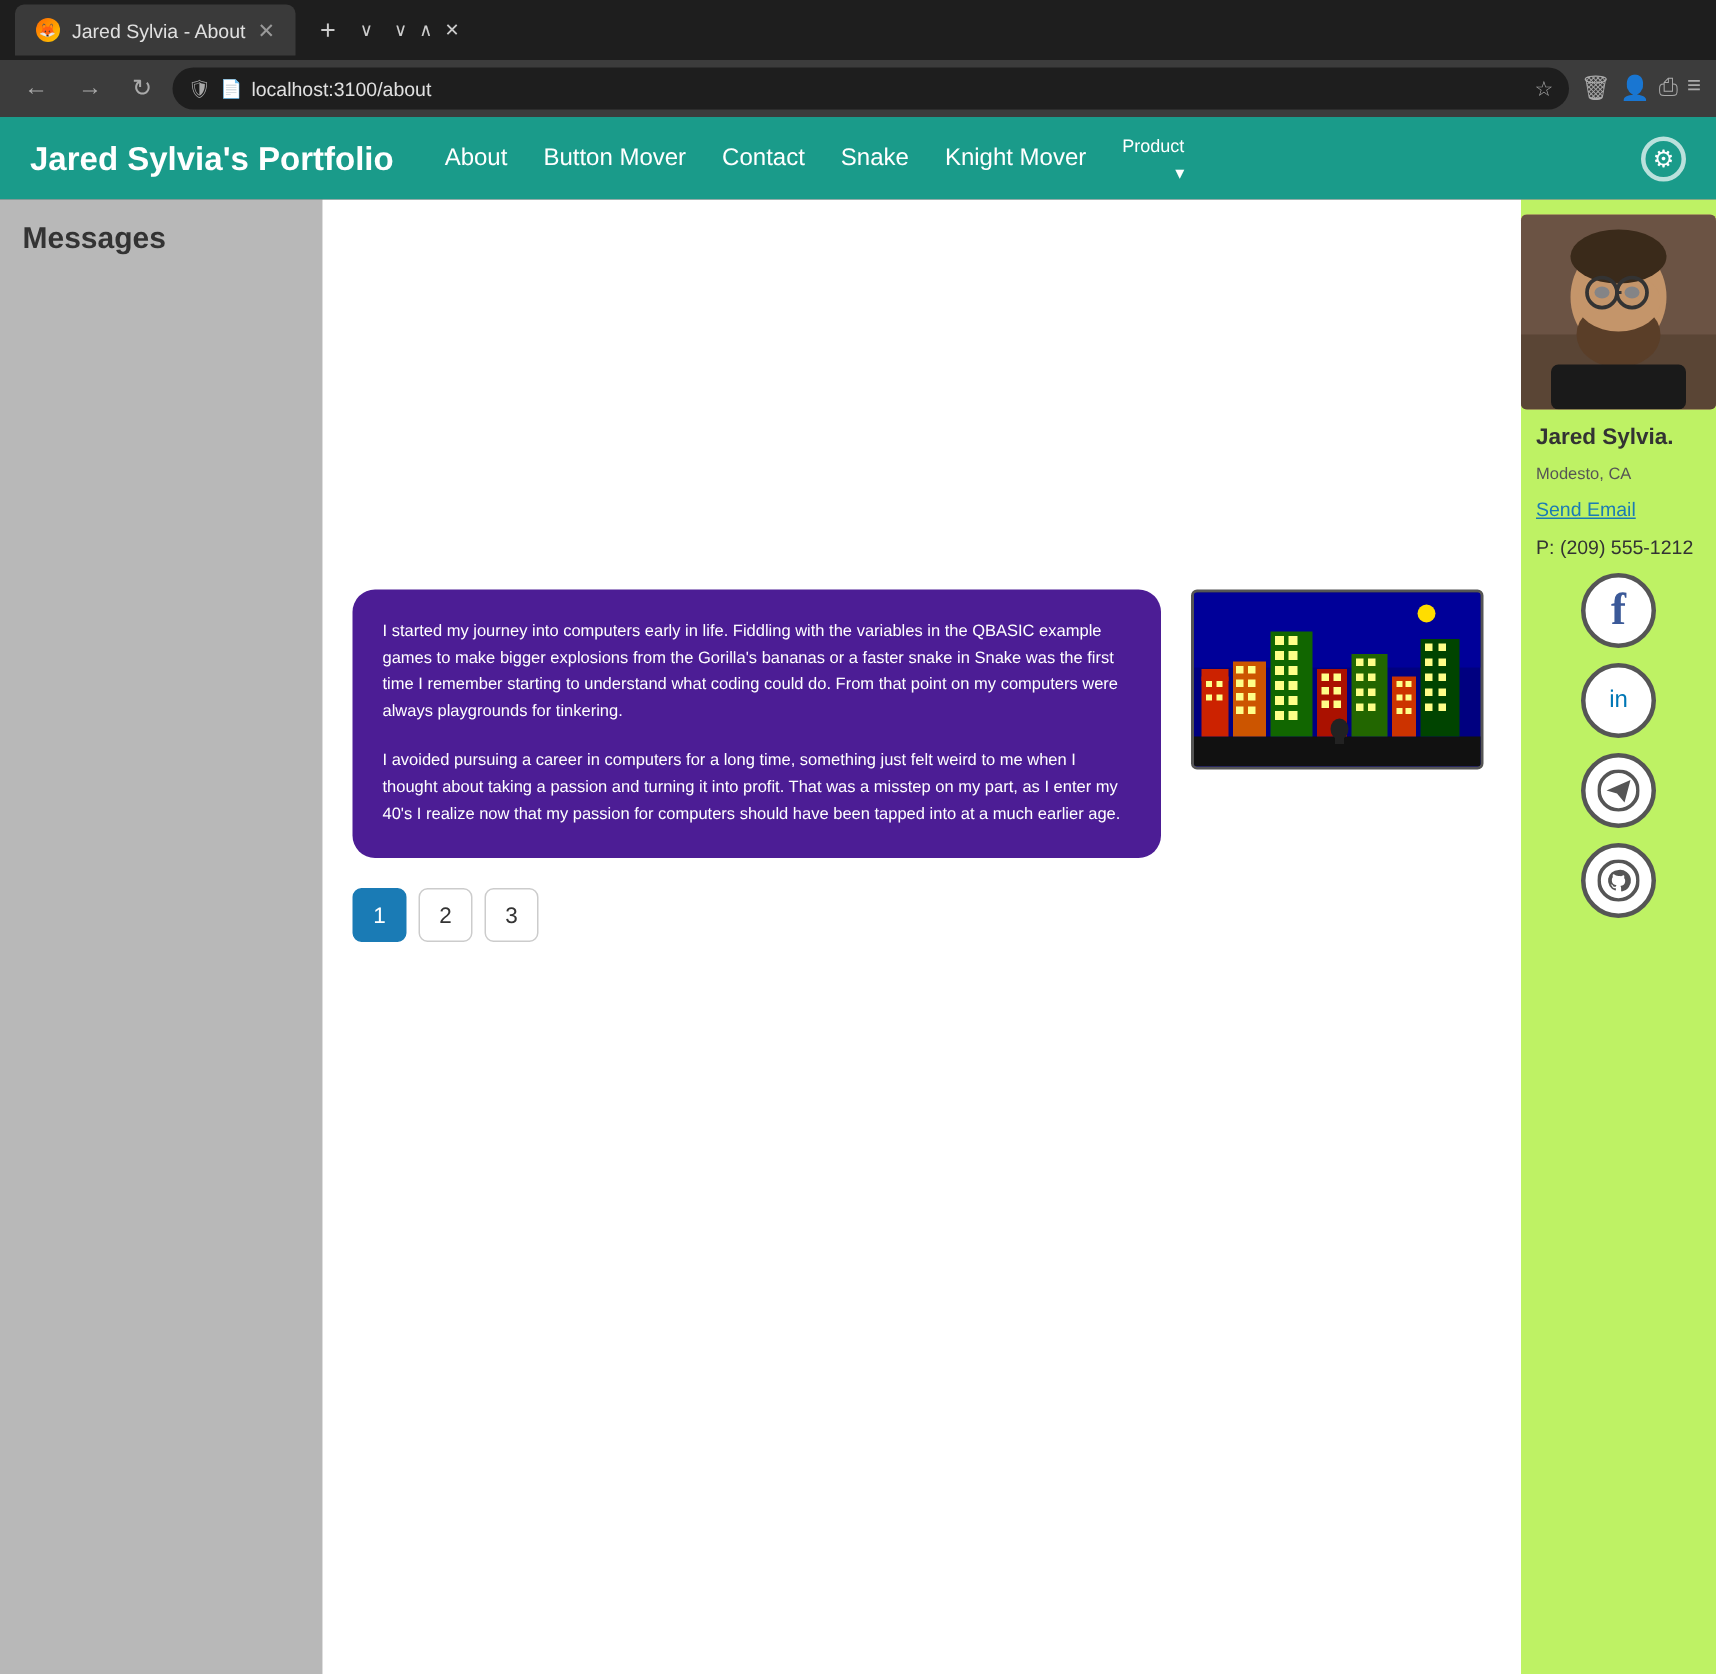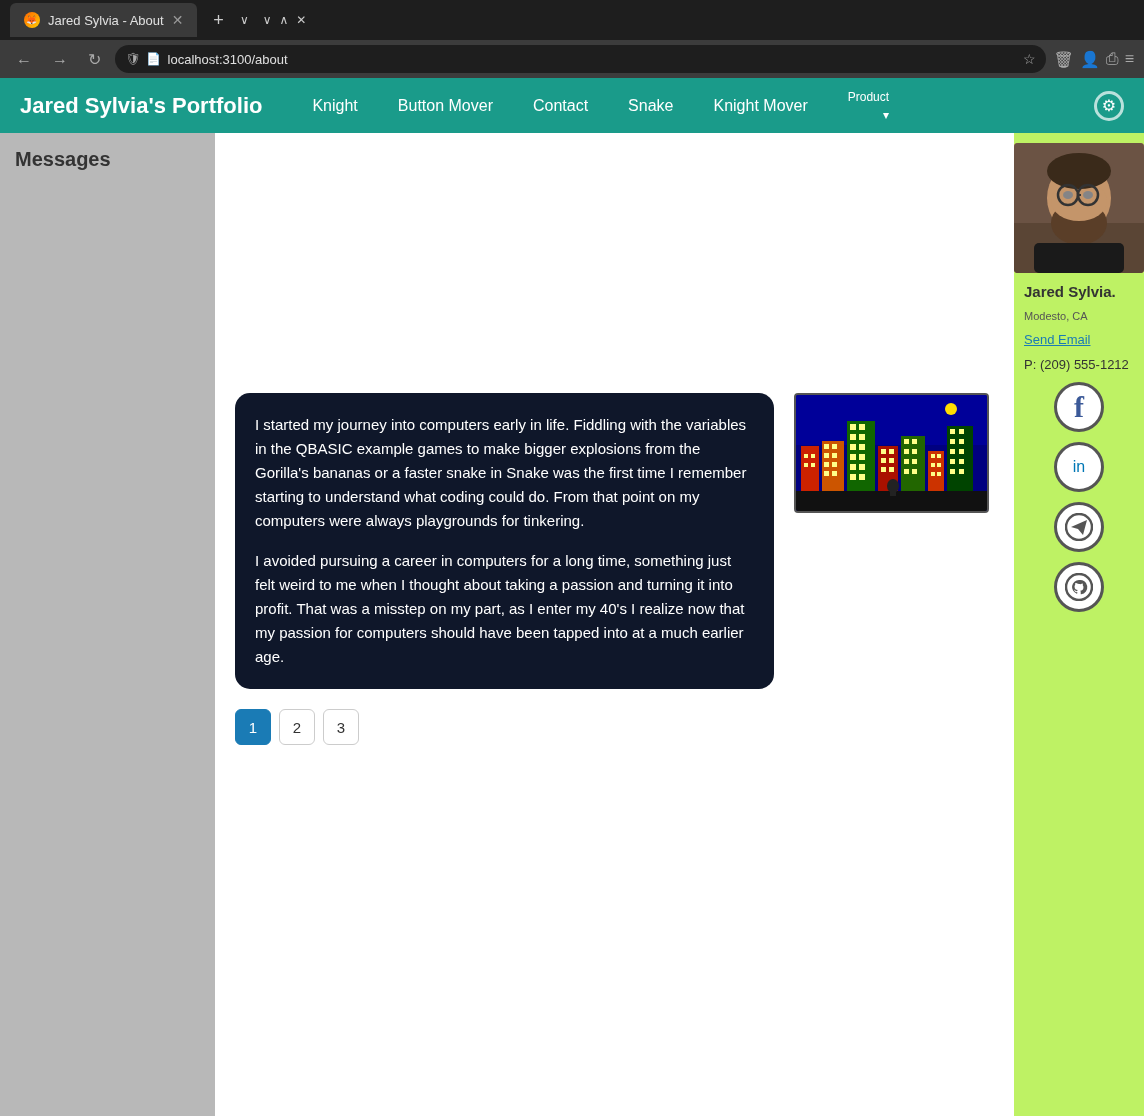--- a/index.html
+++ b/index.html
@@ -16,36 +16,36 @@
 
     .browser-toolbar { background: #3c3c3c; height: 38px; display: flex; align-items: center; padding: 0 10px; gap: 8px; }
     .nav-btn { background: none; border: none; color: #aaa; font-size: 16px; cursor: pointer; padding: 4px 6px; border-radius: 4px; }
     .address-bar-wrap { flex: 1; background: #1e1e1e; border-radius: 20px; height: 28px; display: flex; align-items: center; padding: 0 10px; gap: 6px; }
     .address-bar-icon { color: #aaa; font-size: 12px; }
     .address-bar { background: none; border: none; color: #e0e0e0; font-size: 13px; flex: 1; outline: none; }
     .toolbar-right { display: flex; gap: 6px; color: #aaa; }
 
     
     .website { flex: 1; display: flex; flex-direction: column; overflow: hidden; }
-    .site-nav { background: #1a9b8a; height: 55px; display: flex; align-items: center; padding: 0 20px; gap: 40px; }
+    .site-nav { background: #1a9b8a; height: 55px; display: flex; align-items: center; padding: 0 20px; gap: 24px; }
     .site-logo { color: white; font-size: 22px; font-weight: bold; margin-right: 10px; }
     .nav-link { color: white; text-decoration: none; font-size: 16px; cursor: pointer; }
     .nav-dropdown { display: flex; align-items: flex-end; gap: 4px; color: white; font-size: 12px; cursor: pointer; flex-direction: column; }
     .nav-gear { margin-left: auto; }
     .gear-icon { width: 30px; height: 30px; border-radius: 50%; border: 3px solid rgba(255,255,255,0.7); display: flex; align-items: center; justify-content: center; color: white; font-size: 16px; }
 
     .site-body { display: flex; flex: 1; background: #c0c0c0; overflow: hidden; }
     .sidebar { width: 215px; background: #b8b8b8; padding: 15px; flex-shrink: 0; }
     .sidebar-title { font-size: 20px; font-weight: bold; color: #333; }
     .main-content { flex: 1; background: white; padding: 20px; overflow-y: auto; }
     .right-panel { width: 130px; background: #bef264; padding: 10px; flex-shrink: 0; display: flex; flex-direction: column; align-items: center; gap: 10px; }
 
     
     .story-section { display: flex; gap: 20px; align-items: flex-start; margin-top: 240px; }
-    .story-text { background: #0f172a; color: white; border-radius: 15px; padding: 20px; flex: 1; font-size: 15px; line-height: 1.6; }
+    .story-text { background: #4c1d95; color: white; border-radius: 15px; padding: 20px; flex: 1; font-size: 11px; line-height: 1.6; }
     .story-text p + p { margin-top: 16px; }
     .story-image { width: 200px; flex-shrink: 0; }
     .game-screenshot { width: 195px; height: 120px; background: #000080; border: 2px solid #555; border-radius: 4px; overflow: hidden; position: relative; }
 
     
     .pagination { display: flex; gap: 8px; margin-top: 20px; }
     .page-btn { width: 36px; height: 36px; border-radius: 6px; border: 1px solid #ccc; background: white; font-size: 15px; cursor: pointer; display: flex; align-items: center; justify-content: center; color: #333; }
     .page-btn.active { background: #1a7bb5; color: white; border-color: #1a7bb5; }
 
     
@@ -96,21 +96,21 @@
       <span style="font-size:16px;">👤</span>
       <span style="font-size:16px;">⎙</span>
       <span style="font-size:16px;">≡</span>
     </div>
   </div>
 
   <div class="website">
 
     <nav class="site-nav">
       <span class="site-logo">Jared Sylvia's Portfolio</span>
-      <a class="nav-link">Knight</a>
+      <a class="nav-link">About</a>
       <a class="nav-link">Button Mover</a>
       <a class="nav-link">Contact</a>
       <a class="nav-link">Snake</a>
       <a class="nav-link">Knight Mover</a>
       <span class="nav-dropdown">
         <span>Product</span>
         <span>▾</span>
       </span>
       <div class="nav-gear">
         <div class="gear-icon">⚙</div>

